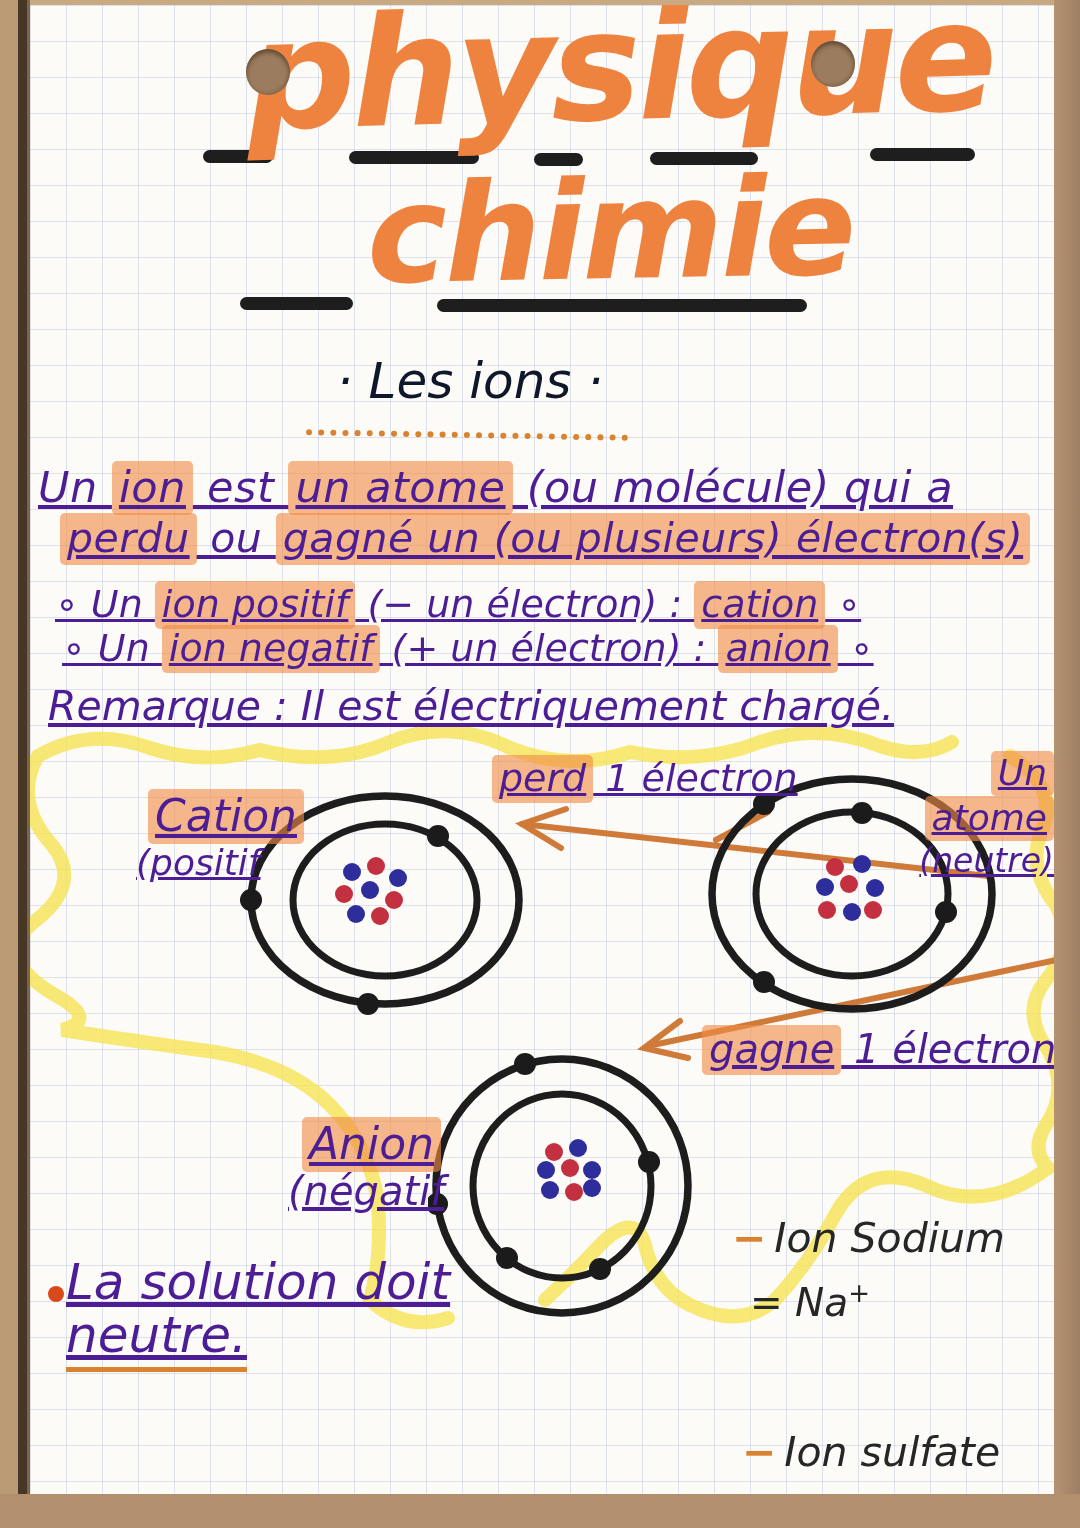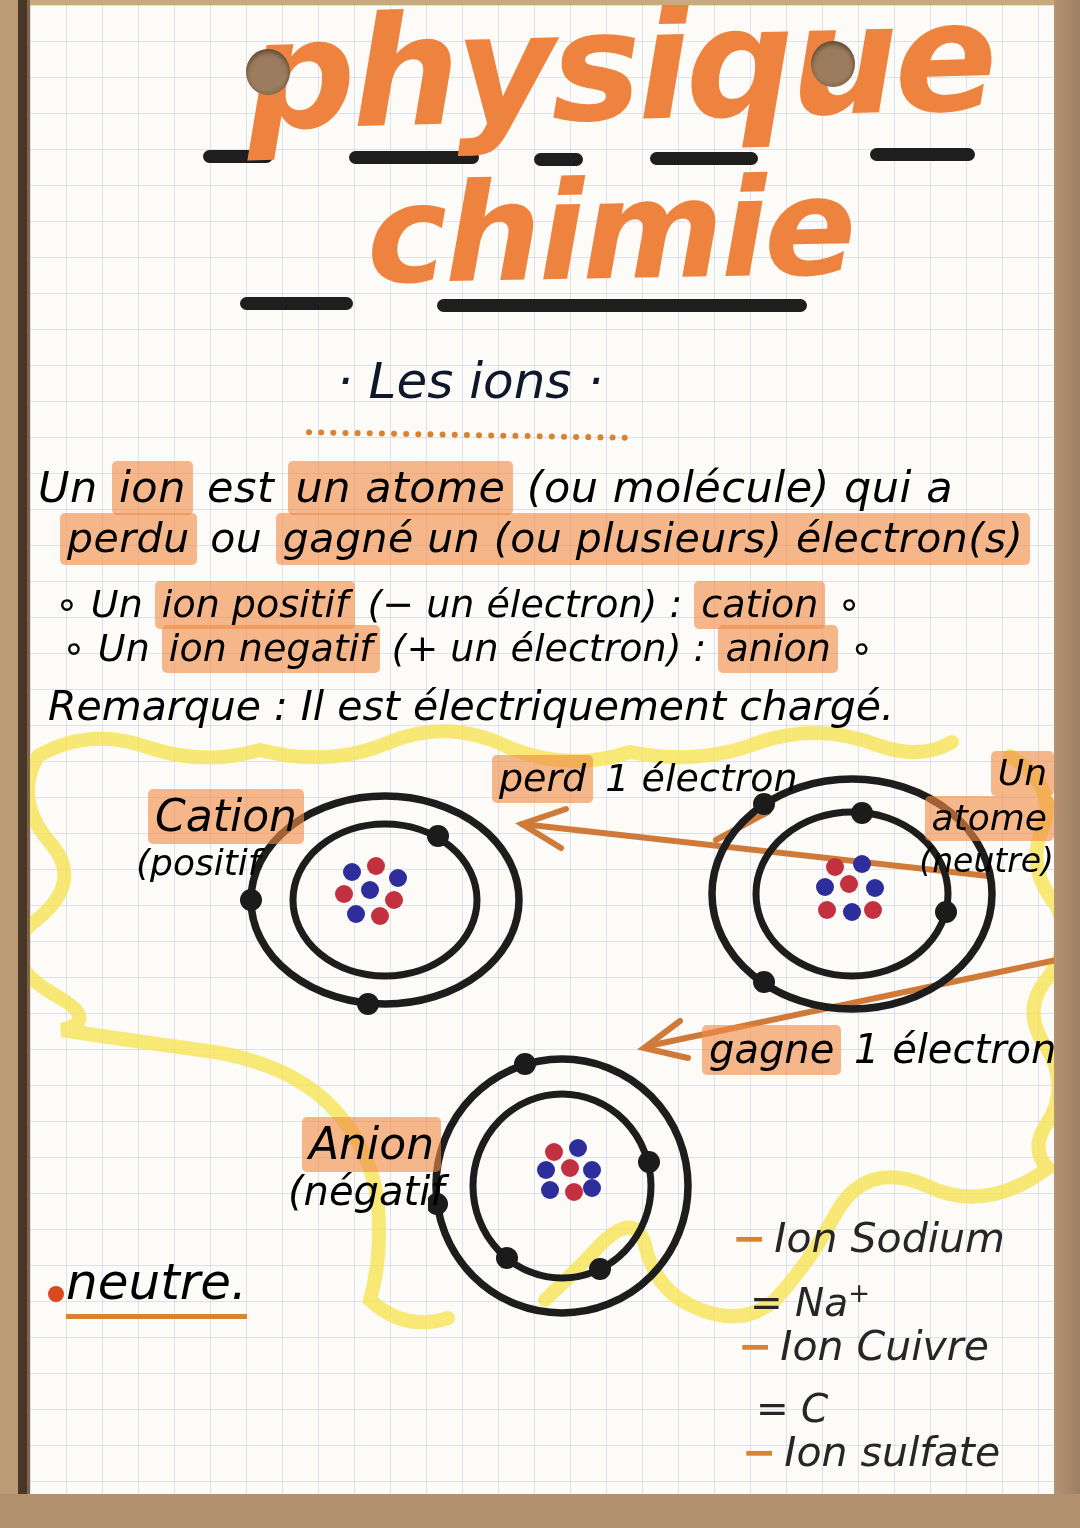--- a/index.html
+++ b/index.html
@@ -31,21 +31,21 @@
   .hole{position:absolute;width:44px;height:46px;border-radius:50%;
     background:radial-gradient(circle at 45% 40%, #9c7c5e 0 60%, #6f5741 100%);
     box-shadow:inset 0 3px 5px rgba(40,25,10,.55);z-index:7;}
   .hole1{left:246px;top:49px;}
   .hole2{left:811px;top:41px;}
 
   .overlay{position:absolute;left:0;top:0;z-index:1;}
   .atoms{position:absolute;z-index:2;}
   .txt{position:absolute;z-index:3;font-style:italic;}
 
-  .blue{color:#000000;}
+  .blue{color:#4c1d95;text-decoration:underline;}
   .black{color:#262626;}
   .hl{background:rgba(241,138,70,.62);padding:1px 7px 3px;border-radius:5px;
       box-decoration-break:clone;-webkit-box-decoration-break:clone;}
   .u{border-bottom:5px solid #d9822f;padding-bottom:3px;}
 
   .title1{left:230px;top:-22px;width:780px;text-align:center;
     font-size:152px;font-weight:bold;color:#ee8340;transform:rotate(-1.5deg);
     letter-spacing:-4px;}
   .title2{left:330px;top:152px;width:560px;text-align:center;
     font-size:136px;font-weight:bold;color:#ee8340;transform:rotate(-1deg);
@@ -200,30 +200,27 @@
   <div class="txt blue lab-cation"><span class="hl">Cation</span></div>
   <div class="txt blue lab-cation-sub">(positif</div>
 
   <div class="txt blue lab-gagne"><span class="hl">gagne</span><span> 1 électron</span></div>
 
   <div class="txt blue lab-anion"><span class="hl">Anion</span></div>
   <div class="txt blue lab-anion-sub">(négatif</div>
 
   <div class="red-dot"></div>
   <div class="txt blue note">
+    <div>La solution doit</div>
     <div><span class="u">neutre.</span></div>
   </div>
 
   <div class="txt black ion ion1">
     <span class="dash-mark">−</span><span>Ion Sodium</span>
     <span class="formula"><span>= Na</span><sup>+</sup></span>
-  </div>
-  <div class="txt black ion ion2">
-    <span class="dash-mark">−</span><span>Ion Cuivre</span>
-    <span class="formula"><span>= C</span></span>
   </div>
   <div class="txt black ion ion3">
     <span class="dash-mark">−</span><span>Ion sulfate</span>
     <span class="formula"><span>= SO</span><sub>4</sub><sup>2−</sup></span>
   </div>
 
   <div class="strip strip-top"></div>
   <div class="strip strip-left"></div>
   <div class="strip strip-right"></div>
   <div class="strip strip-bottom"></div>

